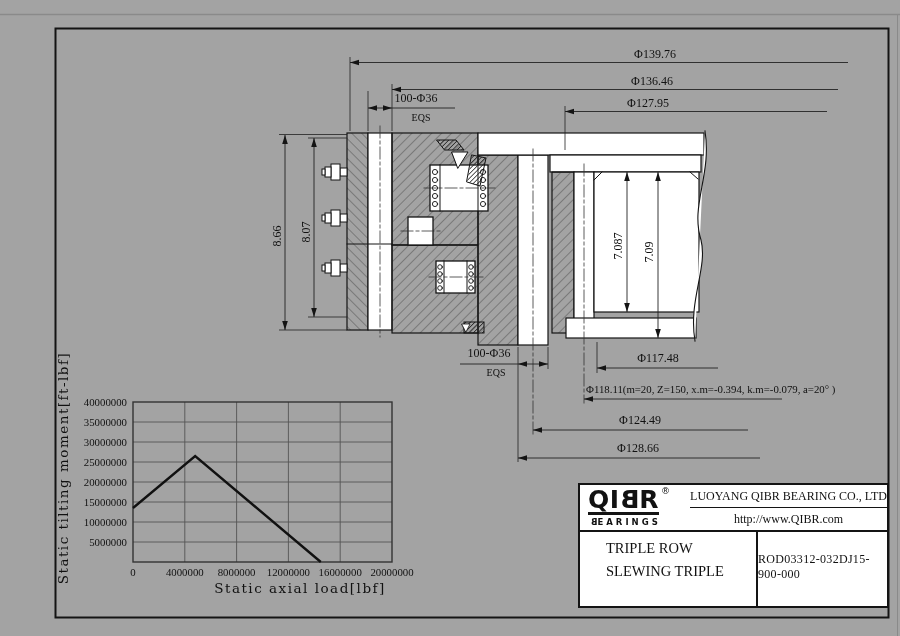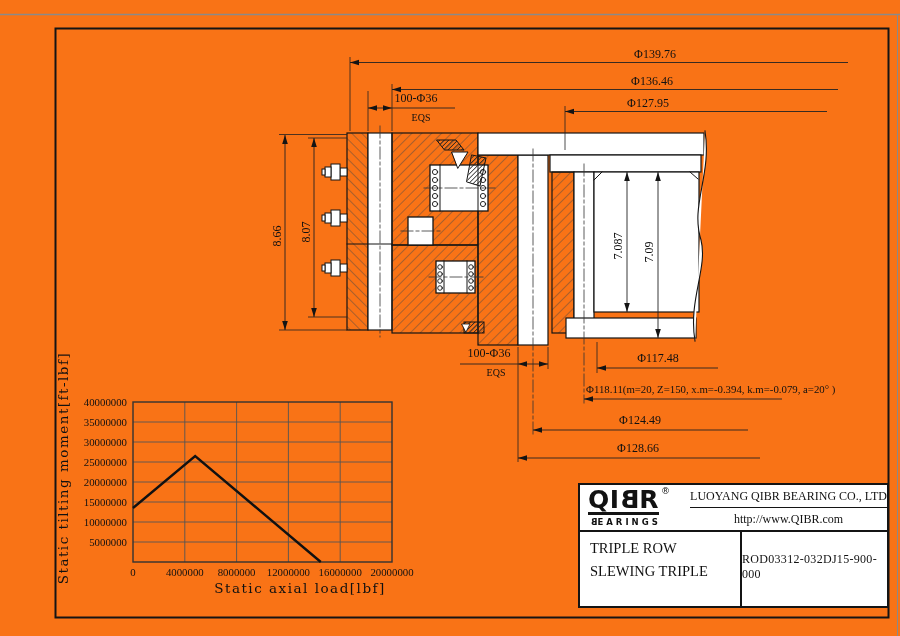--- a/index.html
+++ b/index.html
@@ -1,16 +1,16 @@
 <!DOCTYPE html>
 <html><head>
 <meta charset="utf-8">
 <style>
   html,body{margin:0;padding:0;background:#fff;}
-  .sheet{position:relative;width:900px;height:636px;background:#f97316;overflow:hidden;
+  .sheet{position:relative;width:900px;height:636px;background:#a3a3a3;overflow:hidden;
          font-family:"Liberation Serif",serif;color:#111;}
   svg{position:absolute;left:0;top:0;}
   svg text{fill:#111;}
   .dim{font:12px "Liberation Serif",serif;}
   .dimsm{font:10px "Liberation Serif",serif;}
   .dimlong{font:10.8px "Liberation Serif",serif;}
   .tick{font:10.8px "Liberation Serif",serif;}
   .axis-title{font:13.5px "DejaVu Serif",serif;letter-spacing:1.5px;}
   
   .tb{position:absolute;left:578px;top:483px;width:311px;height:125px;
@@ -24,21 +24,21 @@
   .flip{display:inline-block;transform:scaleX(-1);}
   .reg{font-family:"DejaVu Sans",sans-serif;font-size:9px;margin-left:2px;margin-top:-2px;}
   .logo-sub{font-family:"DejaVu Sans",sans-serif;font-weight:bold;font-size:8.5px;
             letter-spacing:3px;margin-top:1.5px;}
   .tb-co{flex:1;display:flex;flex-direction:column;box-sizing:border-box;}
   .tb-co-name{flex:1;display:flex;align-items:center;justify-content:center;
               border-bottom:1.5px solid #141414;font-size:12px;white-space:nowrap;}
   .tb-co-url{flex:1;display:flex;align-items:center;justify-content:center;font-size:12px;}
   .tb-row2{flex:1;display:flex;}
   .tb-product{width:162px;border-right:2px solid #141414;box-sizing:border-box;
-              padding:5px 0 0 10px;font-size:14.5px;line-height:23px;}
+              padding:5px 0 0 10px;font-size:14.5px;line-height:23px;margin-left:16px;}
   .tb-part{flex:1;display:flex;flex-direction:column;align-items:center;box-sizing:border-box;}
   .tb-part-label{font-size:15px;letter-spacing:3px;margin-top:10px;}
   .tb-part-no{font-size:12px;letter-spacing:0.3px;margin-top:20px;}
 </style>
 </head>
 <body>
 
 <div class="sheet">
 
 <svg width="900" height="636" viewBox="0 0 900 636">

